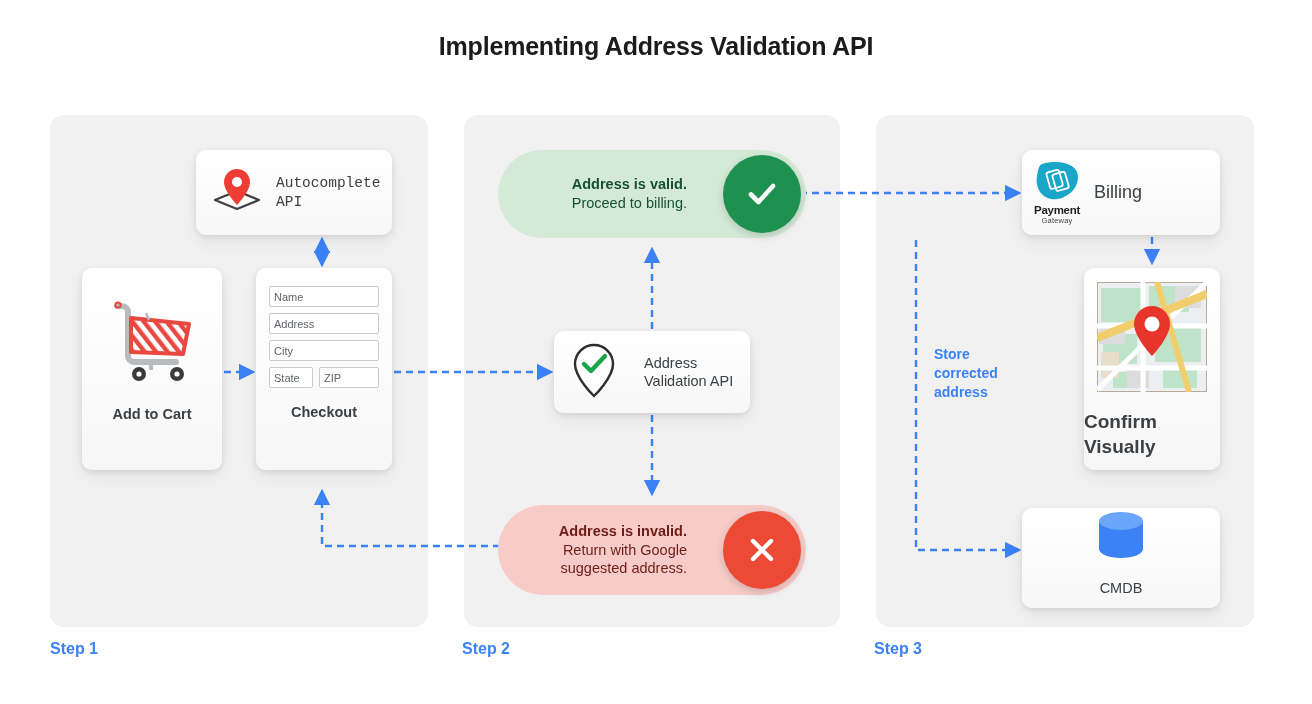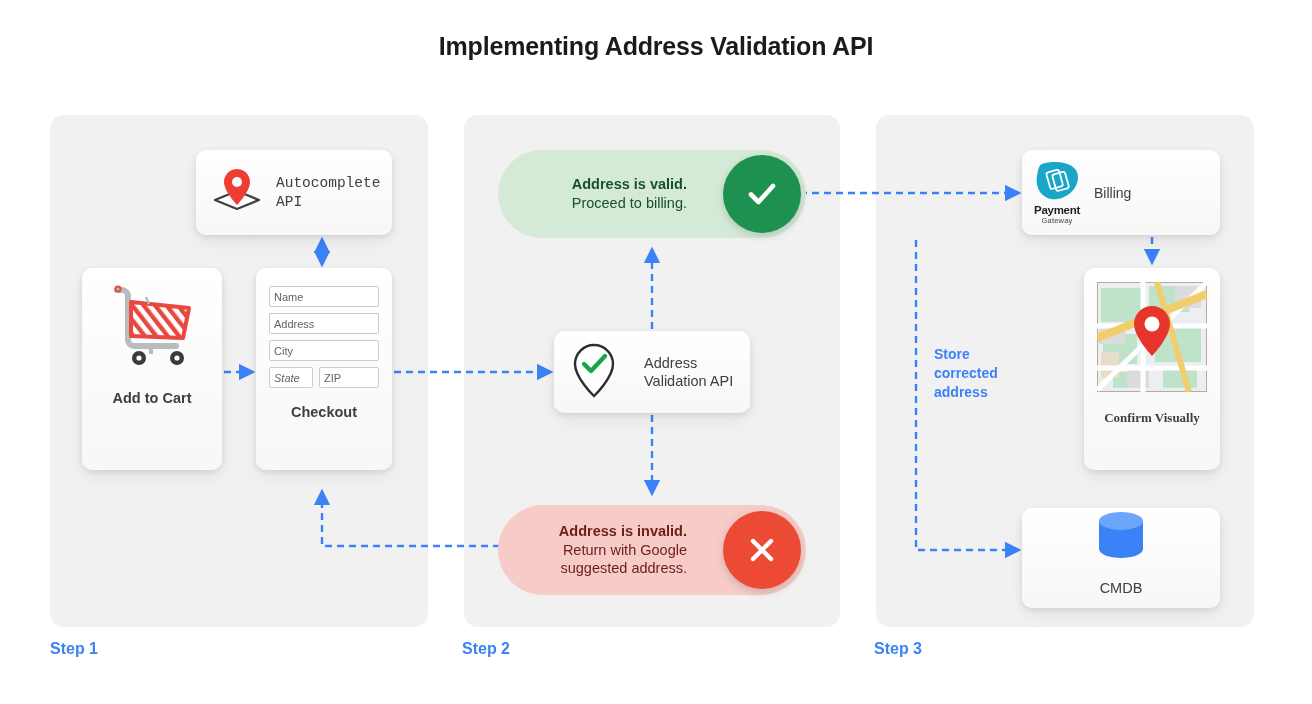--- a/index.html
+++ b/index.html
@@ -49,42 +49,42 @@
   
   #autocomplete-card {
     left: 196px; top: 150px; width: 196px; height: 85px;
     display: flex; align-items: center; gap: 10px; padding: 0 14px 0 12px; font-family: Liberation Mono, monospace;
   }
   #autocomplete-card .lbl { font-size: 14.5px; color: #3c4043; line-height: 1.25; }
 
   #cart-card {
     left: 82px; top: 268px; width: 140px; height: 202px;
     display: flex; flex-direction: column; align-items: center;
-    padding-top: 6px;
+    padding-top: 22px;
   }
   #cart-card .cap {
     margin-top: 18px; font-size: 14.5px; font-weight: bold; color: #3c4043;
   }
 
   #checkout-card {
     left: 256px; top: 268px; width: 136px; height: 202px;
     display: flex; flex-direction: column; align-items: center;
     padding-top: 18px;
   }
   #checkout-card .cap {
     margin-top: 16px; font-size: 14.5px; font-weight: bold; color: #3c4043;
   }
   .form-fields { width: 110px; display: flex; flex-direction: column; gap: 6px; }
   .fld {
     height: 21px; border: 1px solid #c9cbcd; border-radius: 2px;
     background: #fff; font-size: 11px; color: #5f6368;
     display: flex; align-items: center; padding-left: 4px;
   }
   .fld-row { display: flex; gap: 6px; }
-  .fld-row .fld.state { width: 44px; font-style: italic; }
+  .fld-row .fld.state { width: 44px; }
   .fld-row .fld.zip { flex: 1; }
 
   
   .banner {
     position: absolute; border-radius: 46px;
     display: flex; align-items: center; justify-content: flex-end; gap: 20px;
   }
   #valid-banner  { left: 498px; top: 150px; width: 308px; height: 88px; background: #d4ead7; }
   #invalid-banner{ left: 498px; top: 505px; width: 308px; height: 90px; background: #f7ccc8; }
   .banner .txt { text-align: right; padding-right: 16px; line-height: 1.3; }
@@ -104,29 +104,29 @@
     left: 554px; top: 331px; width: 196px; height: 82px;
     display: flex; align-items: center; gap: 22px; padding: 0 12px;
   }
   #ava-card .lbl { font-size: 14.5px; color: #3c4043; line-height: 1.25; }
 
   
   #billing-card {
     left: 1022px; top: 150px; width: 198px; height: 85px;
     display: flex; align-items: center; gap: 12px; padding: 0 10px;
   }
-  #billing-card .lbl { font-size: 14px; color: #3c4043; }
+  #billing-card .lbl { font-size: 18px; color: #3c4043; }
 
   #confirm-card {
     left: 1084px; top: 268px; width: 136px; height: 202px;
     display: flex; flex-direction: column; align-items: center; padding-top: 14px;
   }
   #confirm-card .cap {
-    margin-top: 14px; font-size: 13px; font-weight: bold; color: #3c4043;
-    line-height: 1.3; font-family: Liberation Serif, serif;
+    margin-top: 14px; font-size: 19px; font-weight: bold; color: #3c4043;
+    line-height: 1.3;
   }
 
   #cmdb-card {
     left: 1022px; top: 508px; width: 198px; height: 100px;
     display: flex; align-items: center; gap: 14px; padding: 0 14px; flex-direction: column;
   }
   #cmdb-card .lbl { font-size: 14.5px; color: #3c4043; }
 
   #store-label {
     position: absolute; left: 934px; top: 345px; width: 96px;

